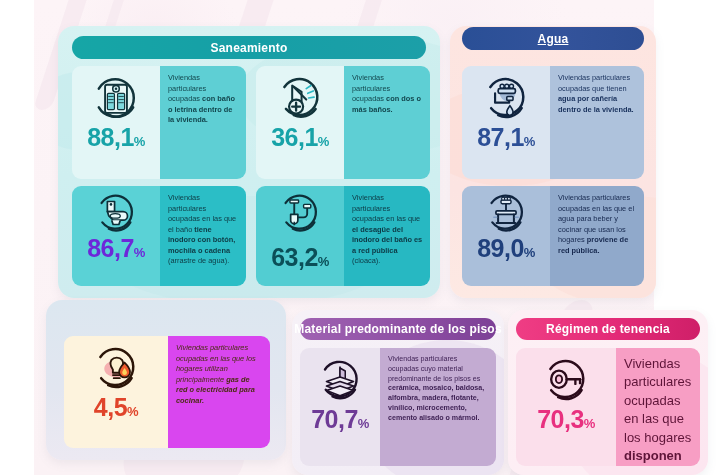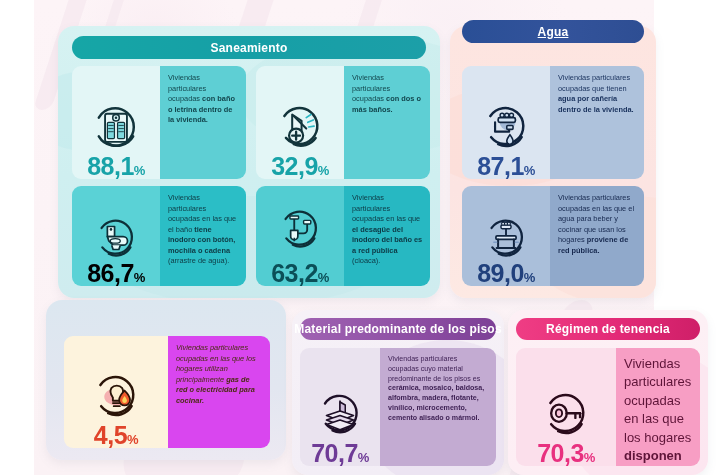--- a/index.html
+++ b/index.html
@@ -88,21 +88,21 @@
     align-items: center;
     justify-content: center;
     text-align: center;
     white-space: nowrap;
   }
   .pill-saneamiento {
     left: 72px; top: 36px; width: 354px; height: 23px;
     background: linear-gradient(90deg, #16a6a6 0%, #169fa6 50%, #1c9fa8 100%);
   }
   .pill-agua {
-    left: 462px; top: 20px; width: 182px; height: 23px;
+    left: 462px; top: 27px; width: 182px; height: 23px;
     background: linear-gradient(90deg, #2a4f96 0%, #33539b 55%, #2e4e93 100%);
     text-decoration: underline;
   }
   .pill-gas {
     left: 64px; top: 306px; width: 206px; height: 22px;
     background: linear-gradient(90deg, #ef4b23 0%, #d8331f 55%, #b92b1e 100%);
   }
   .pill-pisos {
     left: 300px; top: 318px; width: 196px; height: 22px;
     background: linear-gradient(90deg, #9f62b2 0%, #8d4ea3 60%, #7c4096 100%);
@@ -117,21 +117,21 @@
     position: absolute;
     display: flex;
     border-radius: 9px;
     overflow: hidden;
   }
   .card-left {
     position: relative;
     display: flex;
     flex-direction: column;
     align-items: center;
-    justify-content: flex-end;
+    justify-content: flex-start;
     flex: 0 0 auto;
   }
   .card-right {
     position: relative;
     flex: 1 1 auto;
     padding: 7px 7px 12px 8px;
     font-size: 7.4px;
     line-height: 1.42;
     overflow: hidden;
   }
@@ -151,21 +151,21 @@
     white-space: nowrap;
   }
   .value .pct { font-size: 13px; font-weight: bold; }
 
   
   .c-teal .card-left  { background: #e3f6f6; }
   .c-teal .card-right { background: #5ecfd4; color: #13474e; }
   .c-teal .value      { color: #17a3a8; }
   .c-teal2 .card-left  { background: #5ad2d6; }
   .c-teal2 .card-right { background: #2bbec6; color: #0e3b45; }
-  .c-teal2 .value      { color: #000000; }
+  .c-teal2 .value      { color: #6d28d9; }
   .c-teal3 .card-left  { background: #52cdd2; gap: 9px; }
   .c-teal3 .card-right { background: #27b8c2; color: #0d3945; }
   .c-teal3 .value      { color: #0b4f58; }
 
   
   .c-blue .card-left  { background: #dbe5f1; }
   .c-blue .card-right { background: #aec2dc; color: #1d3560; }
   .c-blue .value      { color: #2c4f96; }
   .c-blue2 .card-left  { background: #aabfda; }
   .c-blue2 .card-right { background: #90a9cb; color: #17294f; }
@@ -263,21 +263,21 @@
           <path d="M22 16 L22 44 L34 44 L34 24 Z" fill="#eaf8f8" stroke="#12343b" stroke-width="2.6" stroke-linejoin="round"></path>
           <path d="M24 18 L40 34" stroke="#12343b" stroke-width="2.6" stroke-linecap="round"></path>
           <line x1="40" y1="20" x2="46" y2="16" stroke="#2bb7c4" stroke-width="2.2" stroke-linecap="round"></line>
           <line x1="42" y1="26" x2="49" y2="23" stroke="#2bb7c4" stroke-width="2.2" stroke-linecap="round"></line>
           <line x1="43" y1="32" x2="50" y2="31" stroke="#2bb7c4" stroke-width="2.2" stroke-linecap="round"></line>
           <circle cx="27" cy="43" r="9" fill="#eaf8f8" stroke="#12343b" stroke-width="2.8"></circle>
           <path d="M27 38 V48 M22 43 H32" stroke="#12343b" stroke-width="3" stroke-linecap="round"></path>
         </svg>
       </div>
       <div class="value">
-        <span>32,9</span><span class="pct">%</span>
+        <span>36,1</span><span class="pct">%</span>
       </div>
     </div>
     <div class="card-right">
       <span>Viviendas particulares ocupadas </span><b>con dos o más baños.</b><span></span>
     </div>
   </div>
 
   <div class="card c-teal2 card-3">
     <div class="card-left" style="width:88px;">
       <div class="icon-wrap">

